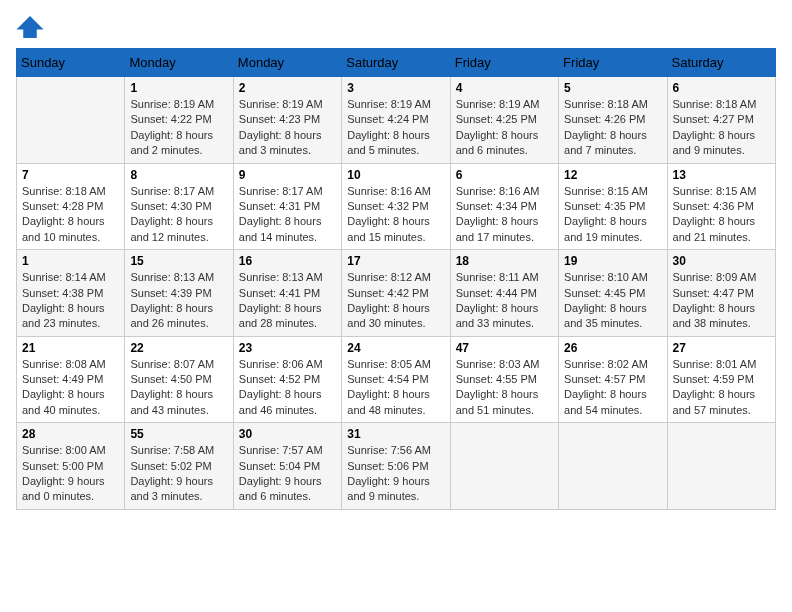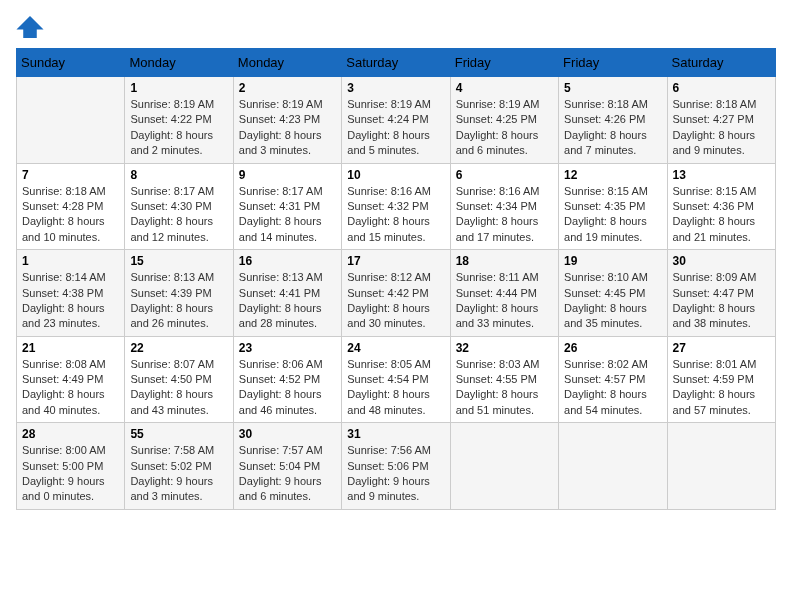--- a/index.html
+++ b/index.html
@@ -219,21 +219,21 @@
         </td>
         <td>
           <span class="day-num">23</span>
           <div class="day-info">Sunrise: 8:06 AM<br>Sunset: 4:52 PM<br>Daylight: 8 hours<br>and 46 minutes.</div>
         </td>
         <td>
           <span class="day-num">24</span>
           <div class="day-info">Sunrise: 8:05 AM<br>Sunset: 4:54 PM<br>Daylight: 8 hours<br>and 48 minutes.</div>
         </td>
         <td>
-          <span class="day-num">32</span>
+          <span class="day-num">47</span>
           <div class="day-info">Sunrise: 8:03 AM<br>Sunset: 4:55 PM<br>Daylight: 8 hours<br>and 51 minutes.</div>
         </td>
         <td>
           <span class="day-num">26</span>
           <div class="day-info">Sunrise: 8:02 AM<br>Sunset: 4:57 PM<br>Daylight: 8 hours<br>and 54 minutes.</div>
         </td>
         <td>
           <span class="day-num">27</span>
           <div class="day-info">Sunrise: 8:01 AM<br>Sunset: 4:59 PM<br>Daylight: 8 hours<br>and 57 minutes.</div>
         </td>

